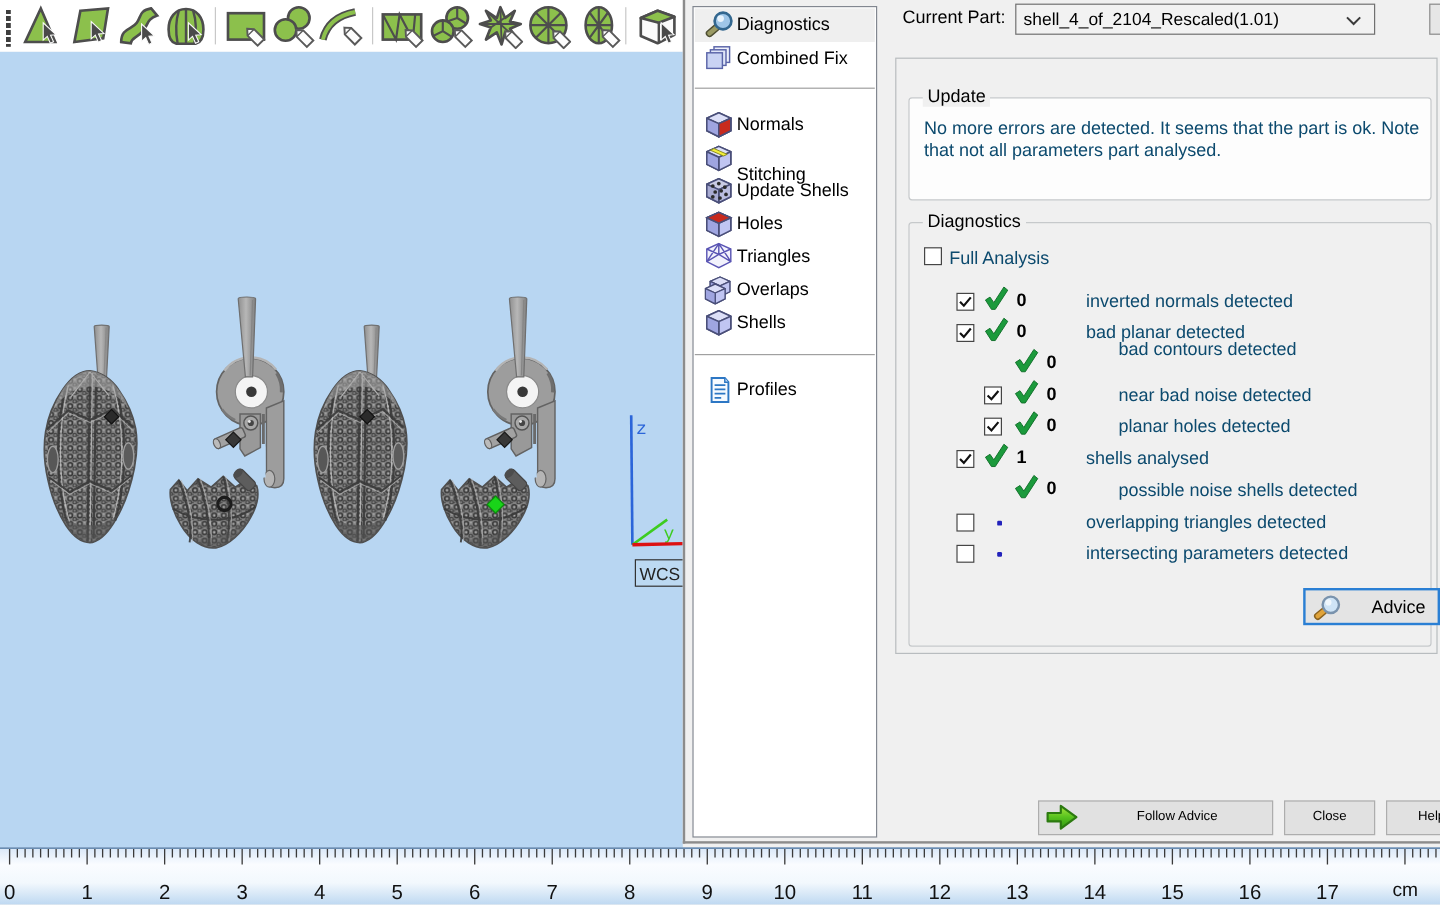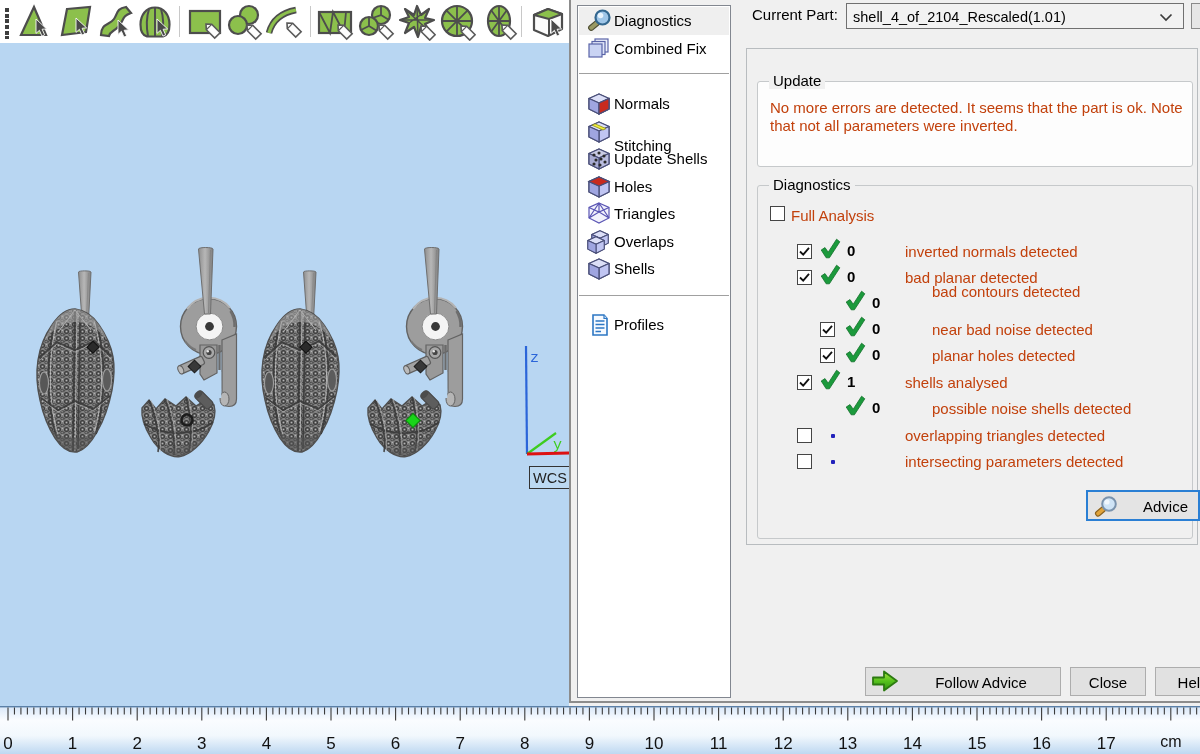--- a/index.html
+++ b/index.html
@@ -5,38 +5,38 @@
 .abs{position:absolute}
 #toolbar{position:absolute;left:0;top:0;width:569px;height:43px;background:#ffffff}
 #grip{position:absolute;left:5px;top:8px;width:4px;height:31px;
  background:repeating-linear-gradient(180deg,#3e3e3e 0 4px,transparent 4px 5.7px)}
 .tsep{position:absolute;top:6px;width:1px;height:31px;background:#c8c8c8}
 .tic{position:absolute;top:3px;width:38px;height:38px}
 #canvas{position:absolute;left:0;top:43px;width:569px;height:664px;background:#b8d6f2}
 #rulerwrap{position:absolute;left:0;top:706px;width:1200px;height:48px}
 #dialog{position:absolute;left:569px;top:0;width:631px;height:703px;background:#f0f0f0;
  border-left:2px solid #8c8c8c;border-bottom:2px solid #8c8c8c}
-#combo{position:absolute;left:846px;top:3px;width:338px;height:26px;background:#f2f2f2;border:1px solid #707070}
+#combo{position:absolute;left:846px;top:3px;width:300px;height:26px;background:#f2f2f2;border:1px solid #707070}
 #combo span{position:absolute;left:6px;top:5px;font-size:14.5px;color:#000;white-space:nowrap}
 #combo2{position:absolute;left:1191px;top:3px;width:12px;height:26px;background:#e6e6e6;border:1px solid #8a8a8a}
 #listbox{position:absolute;left:577px;top:5px;width:154px;height:693px;background:#fff;border:1px solid #828790}
 #listbox>*{position:absolute}
 .lsel{left:1px;width:150px;height:28px;background:#efefef}
 .lsep{left:1px;width:150px;height:1px;background:#a0a0a0}
 .lic{left:9px;width:26px;height:24px}
 .llab{left:36px;font-size:15px;color:#000;white-space:nowrap}
 #tabpanel{position:absolute;left:746px;top:48px;width:452px;height:497px;border:1px solid #b8bcbf;background:#f0f0f0}
 .cb{position:absolute;width:15px;height:15px;background:#fff;border:1px solid #454545}
 .gchk{position:absolute;width:24px;height:22px}
 .cnt{position:absolute;font-size:15px;font-weight:bold;color:#000}
-.rtx{position:absolute;font-size:15px;color:#c2410c;white-space:nowrap}
+.rtx{position:absolute;font-size:15px;color:#0c4a6e;white-space:nowrap}
 .bdot{position:absolute;width:4px;height:4px;background:#2222bb;border-radius:1px}
 #updbtn{position:absolute;left:1086px;top:490px;width:114px;height:31px;background:#e4e4e4;border:2px solid #2a7fd4}
 #updbtn span{position:absolute;left:55px;top:6px;font-size:15px}
-.btn{position:absolute;background:#e1e1e1;border:1px solid #adadad;font-size:15px;color:#000}
+.btn{position:absolute;background:#e1e1e1;border:1px solid #adadad;font-size:11px;color:#000}
 </style></head><body>
 <div id="canvas"></div>
 <svg id="scene" width="569" height="664" viewBox="0 43 569 664" style="position:absolute;left:0;top:43px">
     <defs>
       <pattern id="fp" width="8" height="7" patternUnits="userSpaceOnUse">
         <rect width="8" height="7" fill="#828282"></rect>
         <circle cx="2.5" cy="2.5" r="1.9" fill="none" stroke="#3a3a3a" stroke-width="1.2"></circle>
         <circle cx="6.2" cy="5.6" r="1.4" fill="none" stroke="#454545" stroke-width="1"></circle>
         <circle cx="2.5" cy="2.5" r="0.6" fill="#bdbdbd"></circle>
         <circle cx="6.4" cy="1.4" r="0.7" fill="#b2b2b2"></circle>
@@ -398,21 +398,21 @@
           <path d="M17 2 L17 5.5 L20 5.5" fill="#cfe2f4" stroke="#2d77c4" stroke-width="1.2"></path>
           <path d="M8.5 8 H17.5 M8.5 11.5 H17.5 M8.5 15 H17.5 M8.5 18.5 H14" stroke="#2d77c4" stroke-width="1.4"></path>
         </g>
       </svg></div>
     <div class="llab" style="top:310px">Profiles</div>
   </div>
 <div id="tabpanel"></div>
 <div style="position:absolute;left:757px;top:81px;width:436px;height:86px;border:1px solid #c6c9cb;border-radius:3px;background:#fdfdfd;"></div>
 <div style="position:absolute;left:769px;top:71.5px;font-size:15px;color:#000;background:#f0f0f0;padding:0 4px;white-space:nowrap">Update</div>
 <div class="rtx" style="left:770px;top:99px">No more errors are detected. It seems that the part is ok. Note</div>
-<div class="rtx" style="left:770px;top:117px">that not all parameters were inverted.</div>
+<div class="rtx" style="left:770px;top:117px">that not all parameters part analysed.</div>
 <div style="position:absolute;left:757px;top:185px;width:436px;height:354px;border:1px solid #c6c9cb;border-radius:3px;"></div>
 <div style="position:absolute;left:769px;top:176px;font-size:15px;color:#000;background:#f0f0f0;padding:0 4px;white-space:nowrap">Diagnostics</div>
 <div class="cb" style="left:770px;top:206px"></div>
 <div class="rtx" style="left:791px;top:207px">Full Analysis</div>
 <div class="cb" style="left:797px;top:244px">
     <svg width="17" height="17" viewBox="0 0 17 17" style="position:absolute;left:-2px;top:-2px">
       <path d="M4 8.5 L7.2 11.7 L13 4.8" stroke="#111" stroke-width="1.8" fill="none"></path>
     </svg>
   </div>
 <div class="gchk" style="left:818px;top:238px"><svg width="24" height="22" viewBox="0 0 24 22">

